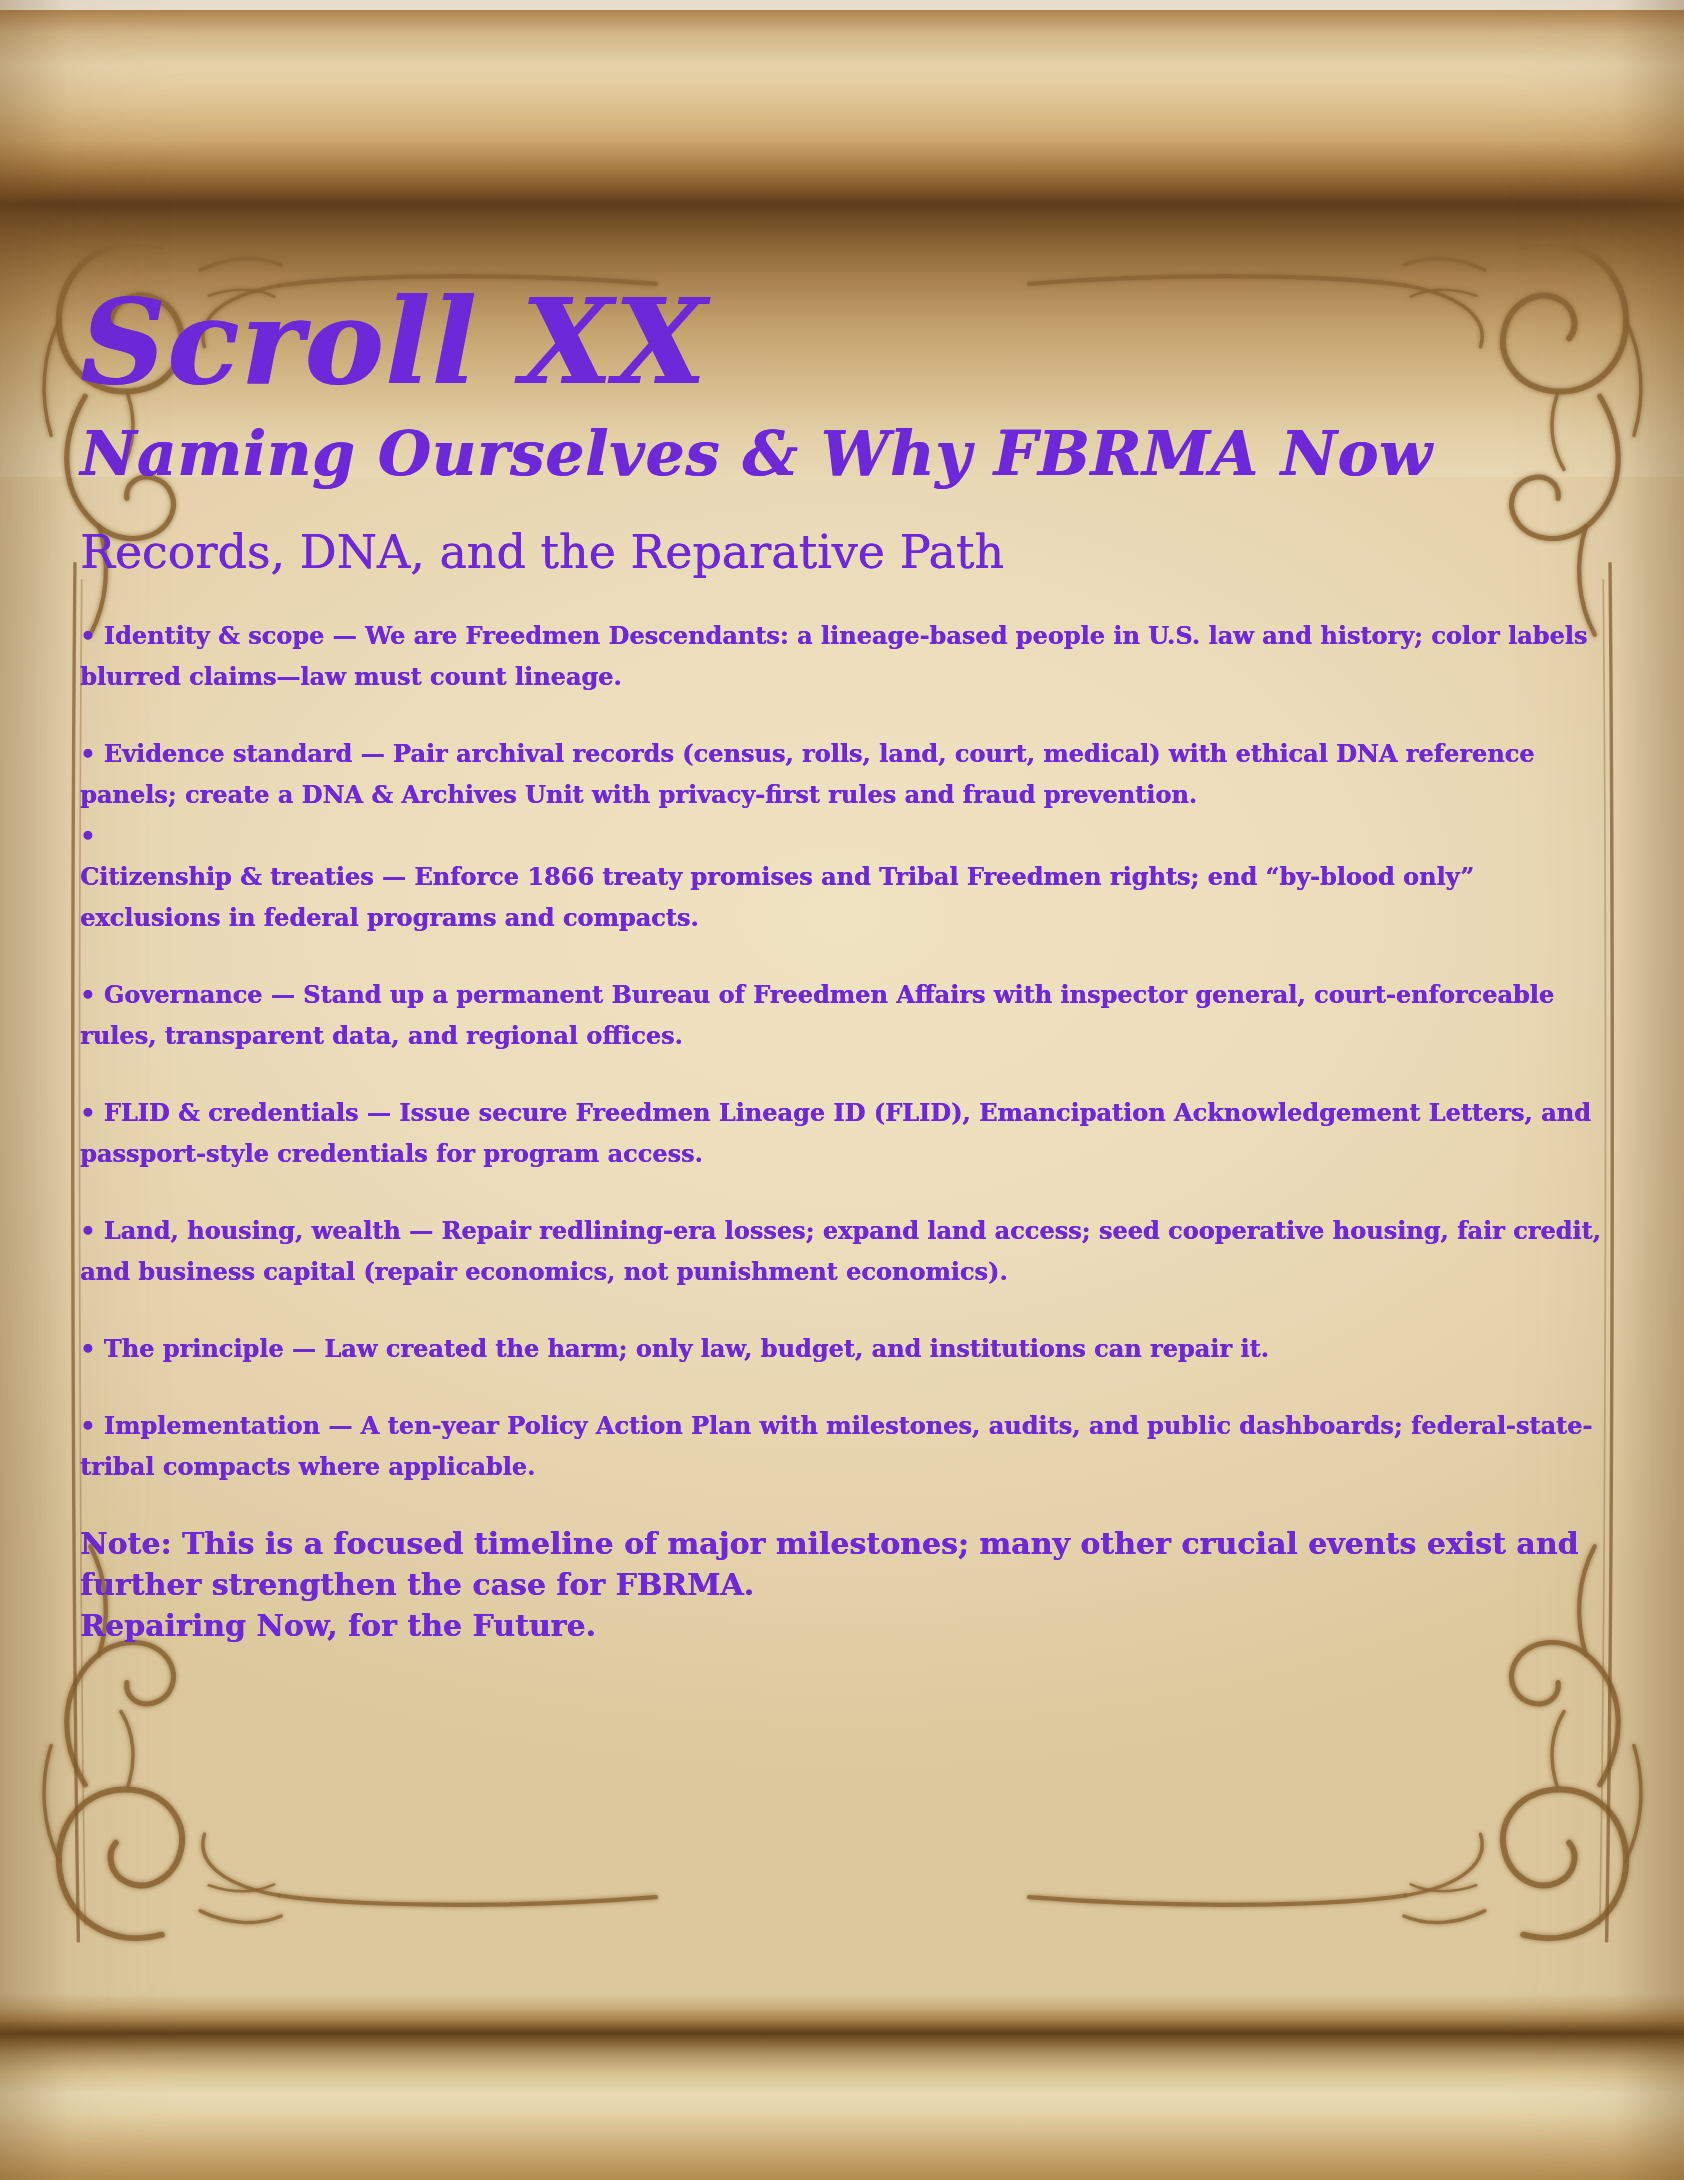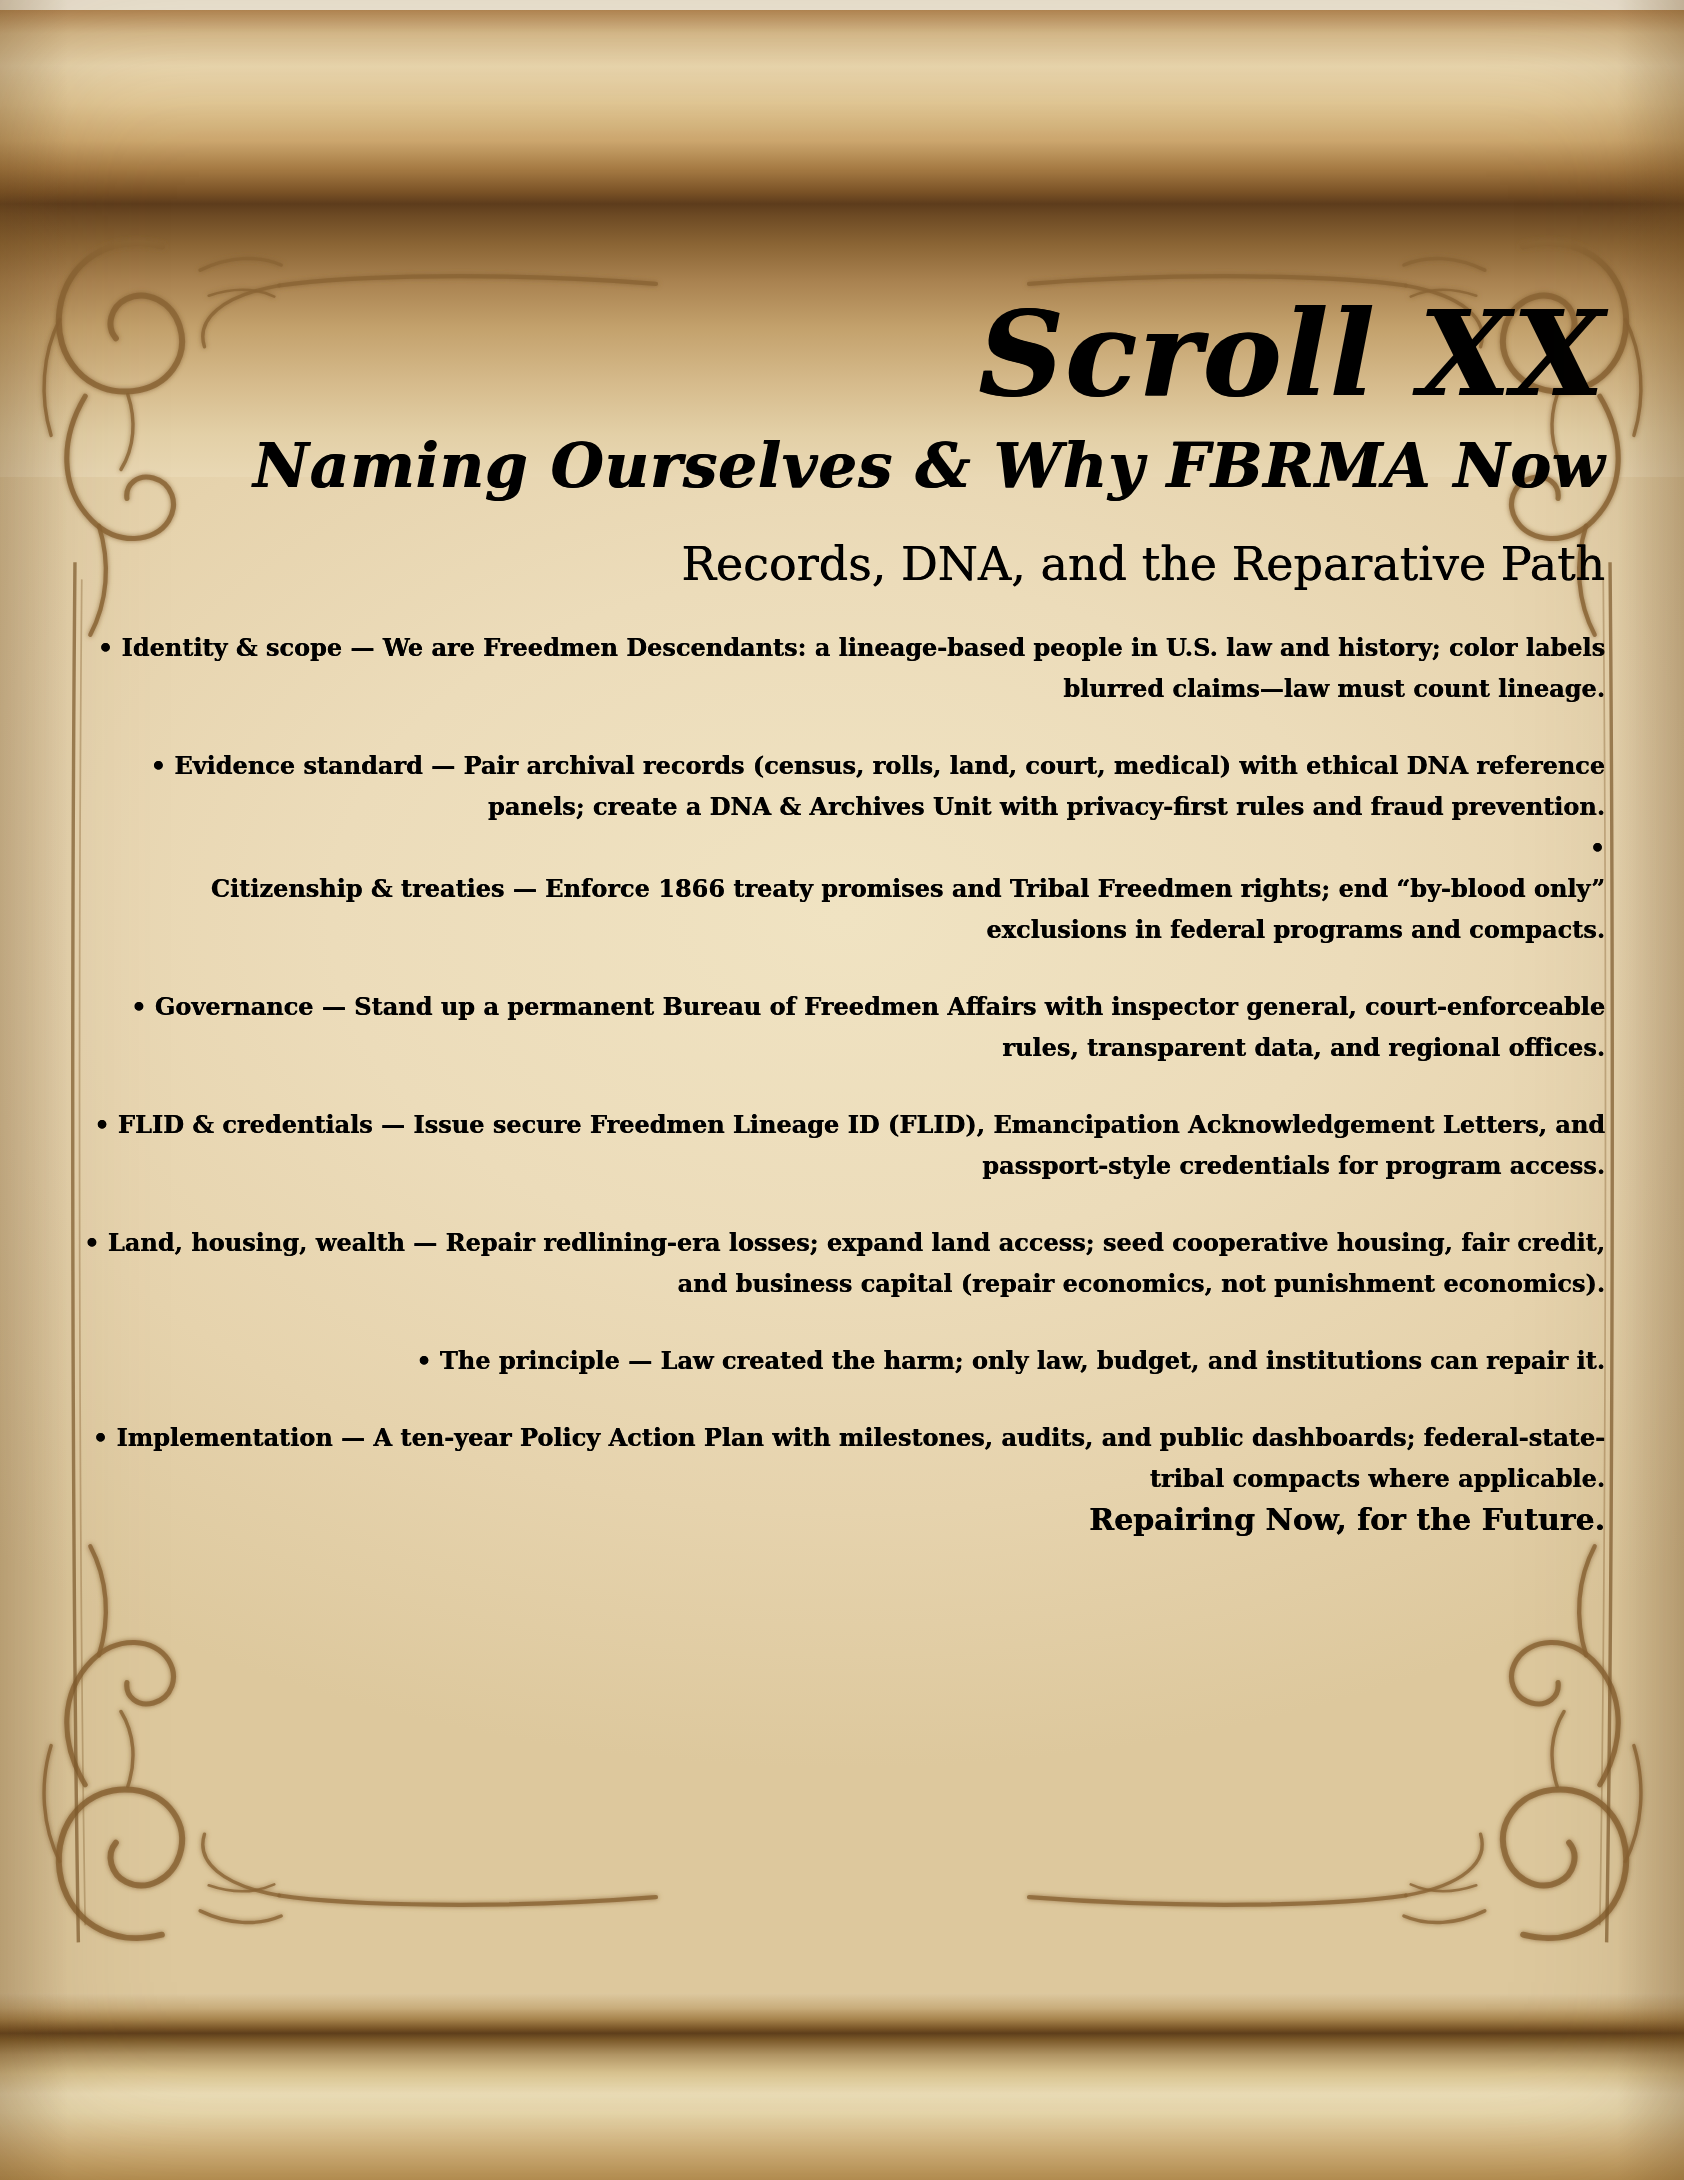--- a/index.html
+++ b/index.html
@@ -38,22 +38,22 @@
       rgba(110,75,32,.22) 0,rgba(110,75,32,0) 68px,
       transparent calc(100% - 68px),rgba(110,75,32,.26) 100%);
   }
   .vignette{
     position:absolute;inset:0;pointer-events:none;
     box-shadow:inset 0 0 145px 25.6px rgba(105,70,28,.22);
   }
   svg.ornaments{position:absolute;inset:0;pointer-events:none;}
 
   .content{
-    position:absolute;left:80px;right:80px;top:290px;
-    text-align:right;color:#000000;
+    position:absolute;left:80px;right:80px;top:278px;
+    text-align:left;color:#6d28d9;
   }
   .title{
     margin:0 0 13.6px;
     font-style:italic;font-weight:700;
     font-size:118px;line-height:1.08;letter-spacing:1.7px;
     text-shadow:1.3px 0 0 currentColor;
   }
   .subtitle{
     margin:15px 0 37px;
     font-style:italic;font-weight:700;
@@ -147,18 +147,19 @@
     <p class="li">• Identity &amp; scope — We are Freedmen Descendants: a lineage-based people in U.S. law and history; color labels blurred claims—law must count lineage.</p>
     <p class="li">• Evidence standard — Pair archival records (census, rolls, land, court, medical) with ethical DNA reference panels; create a DNA &amp; Archives Unit with privacy-first rules and fraud prevention.</p>
     <p class="li tight">•</p>
     <p class="li tight">Citizenship &amp; treaties — Enforce 1866 treaty promises and Tribal Freedmen rights; end “by-blood only” exclusions in federal programs and compacts.</p>
     <p class="li">• Governance — Stand up a permanent Bureau of Freedmen Affairs with inspector general, court-enforceable rules, transparent data, and regional offices.</p>
     <p class="li">• FLID &amp; credentials — Issue secure Freedmen Lineage ID (FLID), Emancipation Acknowledgement Letters, and passport-style credentials for program access.</p>
     <p class="li">• Land, housing, wealth — Repair redlining-era losses; expand land access; seed cooperative housing, fair credit, and business capital (repair economics, not punishment economics).</p>
     <p class="li">• The principle — Law created the harm; only law, budget, and institutions can repair it.</p>
     <p class="li">• Implementation — A ten-year Policy Action Plan with milestones, audits, and public dashboards; federal-state-tribal compacts where applicable.</p>
 
+    <p class="note">Note: This is a focused timeline of major milestones; many other crucial events exist and further strengthen the case for FBRMA.</p>
     <p class="closing">Repairing Now, for the Future.</p>
   </div>
 
   <div class="vignette"></div>
 </div>
 
 
 </body></html>

